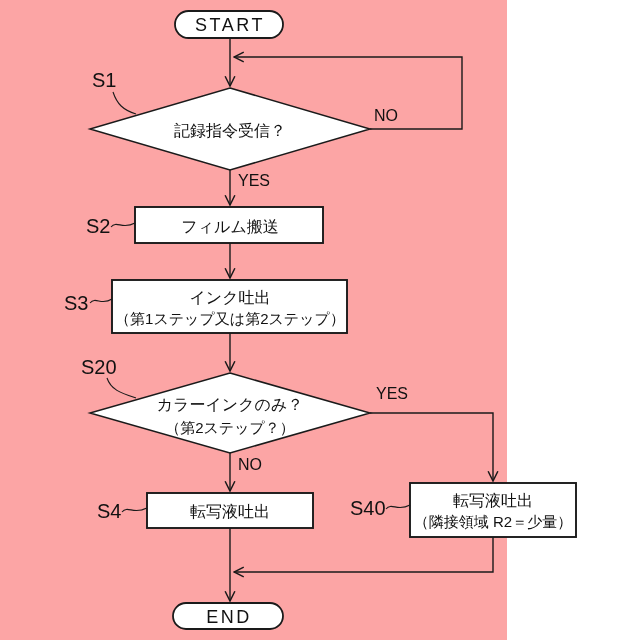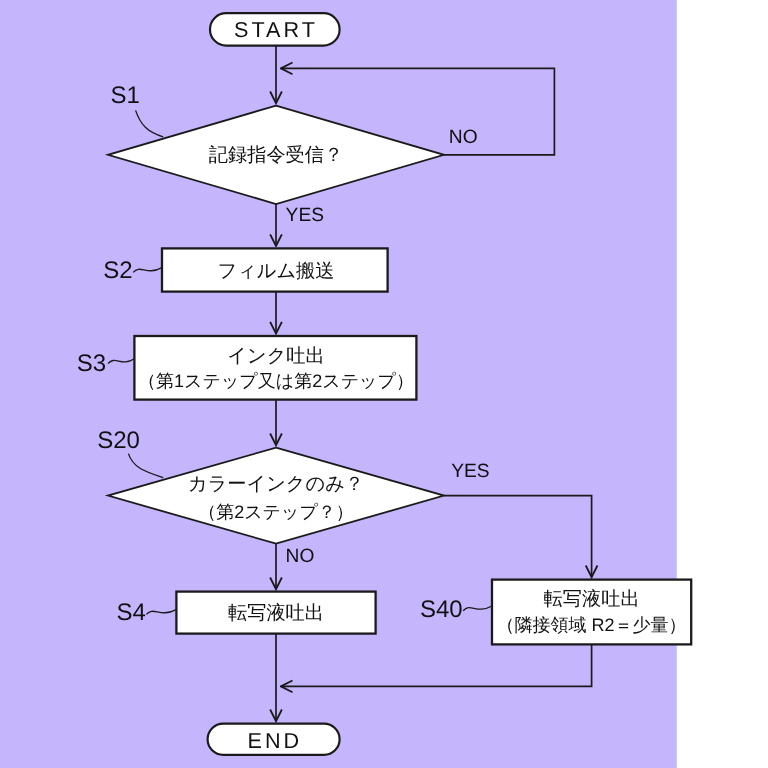--- a/index.html
+++ b/index.html
@@ -4,24 +4,24 @@
 <style>
   html, body {
     margin: 0;
     padding: 0;
     background: #ffffff;
     width: 640px;
     height: 640px;
     overflow: hidden;
   }
   #stage {
-    width: 564px;
+    width: 507px;
     height: 640px;
     position: relative;
-    background: #c4b5fd;
+    background: #fca5a5;
   }
   svg {
     display: block;
     font-family: "Liberation Sans", "DejaVu Sans", sans-serif;
   }
   .shape {
     fill: #ffffff;
     stroke: #1a1a1a;
   }
   .rect-shape   { stroke-width: 1.9; }

